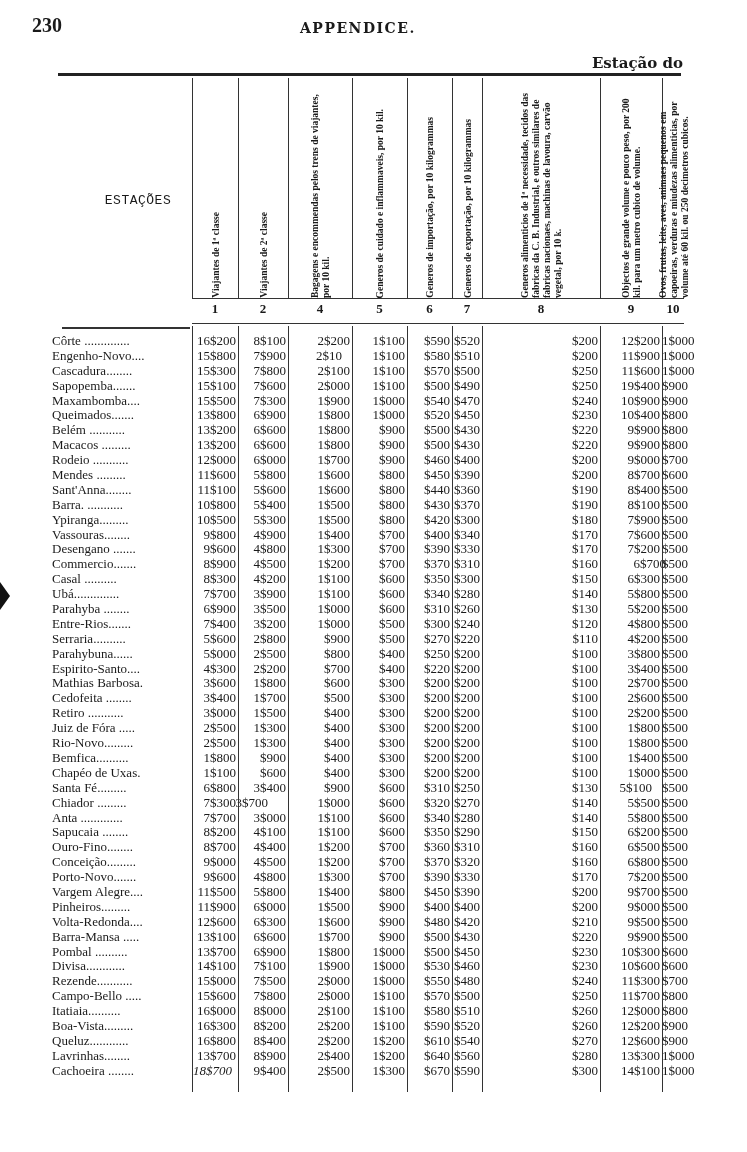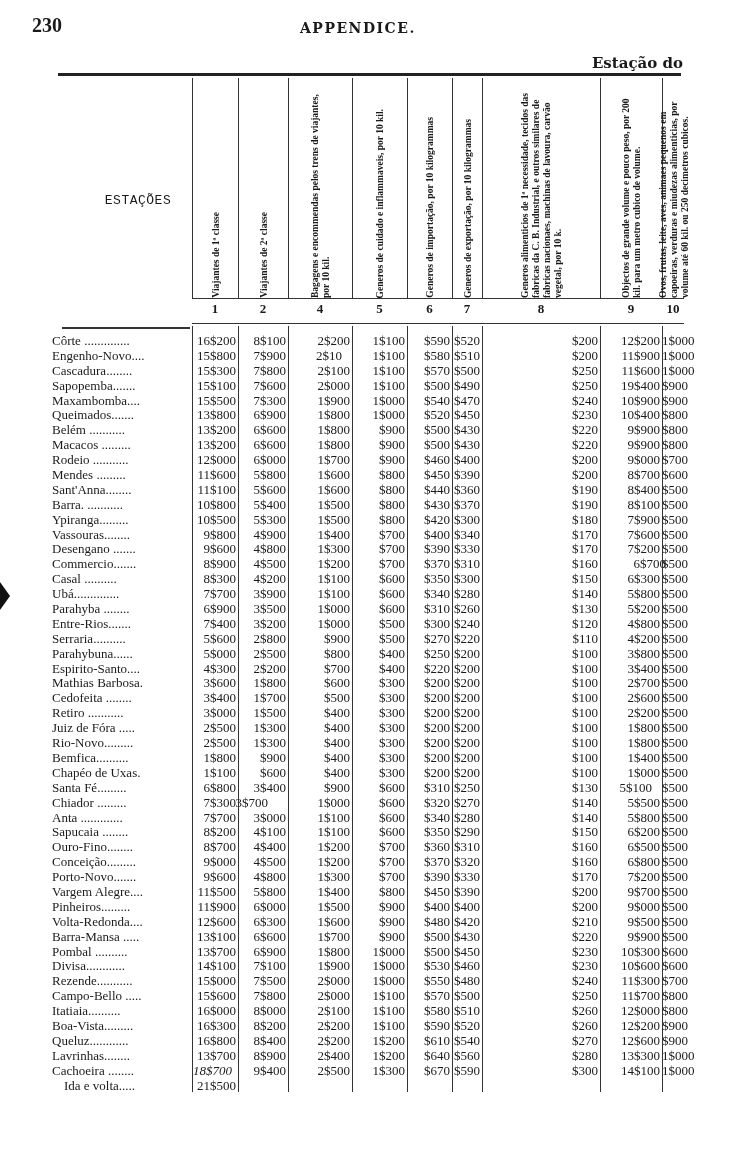--- a/index.html
+++ b/index.html
@@ -703,32 +703,20 @@
         <span class="c-v" style="left: 136px; width: 44px; font-style: italic;">18$700</span>
         <span class="c-v" style="left: 186px; width: 48px;">9$400</span>
         <span class="c-v" style="left: 236px; width: 62px;">2$500</span>
         <span class="c-v" style="left: 300px; width: 53px;">1$300</span>
         <span class="c-v" style="left: 355px; width: 43px;">$670</span>
         <span class="c-v" style="left: 400px; width: 28px;">$590</span>
         <span class="c-v" style="left: 430px; width: 116px;">$300</span>
         <span class="c-v" style="left: 548px; width: 60px;">14$100</span>
         <span class="c-v" style="left: 610px; width: 2px;">1$000</span>
       </div>
-      <div class="row">
-        <span class="c-name" style="padding-left: 12px;">Ida e volta.....</span>
-        <span class="c-v" style="left: 140px; width: 44px;">21$500</span>
-        <span class="c-v" style="left: 186px; width: 48px;"></span>
-        <span class="c-v" style="left: 236px; width: 62px;"></span>
-        <span class="c-v" style="left: 300px; width: 53px;"></span>
-        <span class="c-v" style="left: 355px; width: 43px;"></span>
-        <span class="c-v" style="left: 400px; width: 28px;"></span>
-        <span class="c-v" style="left: 430px; width: 116px;"></span>
-        <span class="c-v" style="left: 548px; width: 60px;"></span>
-        <span class="c-v" style="left: 610px; width: 2px;"></span>
-      </div>
       <div class="vline" style="left: 140px; height: 765.9px; top: -8px;"></div>
       <div class="vline" style="left: 186px; height: 765.9px; top: -8px;"></div>
       <div class="vline" style="left: 236px; height: 765.9px; top: -8px;"></div>
       <div class="vline" style="left: 300px; height: 765.9px; top: -8px;"></div>
       <div class="vline" style="left: 355px; height: 765.9px; top: -8px;"></div>
       <div class="vline" style="left: 400px; height: 765.9px; top: -8px;"></div>
       <div class="vline" style="left: 430px; height: 765.9px; top: -8px;"></div>
       <div class="vline" style="left: 548px; height: 765.9px; top: -8px;"></div>
       <div class="vline" style="left: 610px; height: 765.9px; top: -8px;"></div>
     </div>

